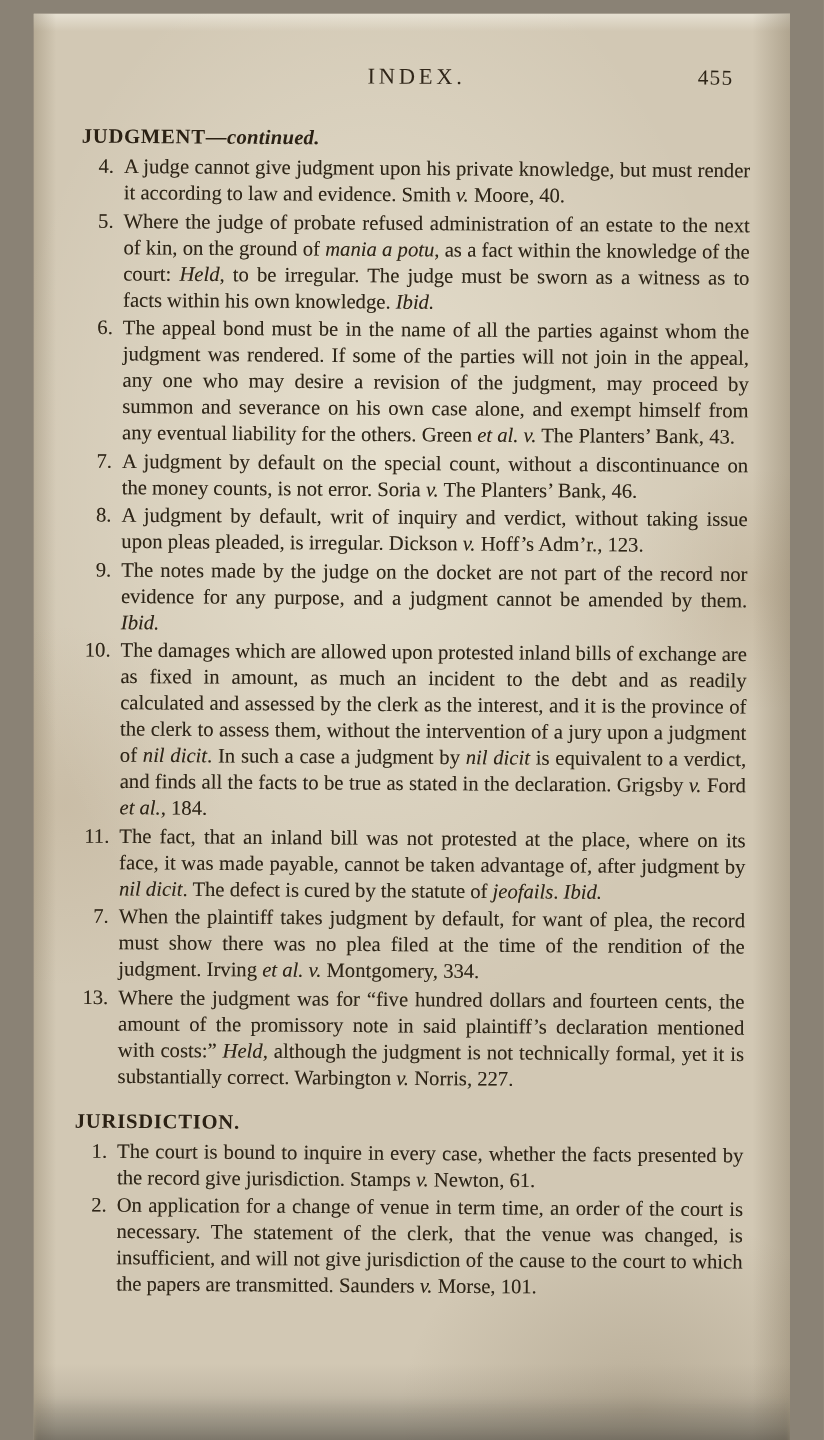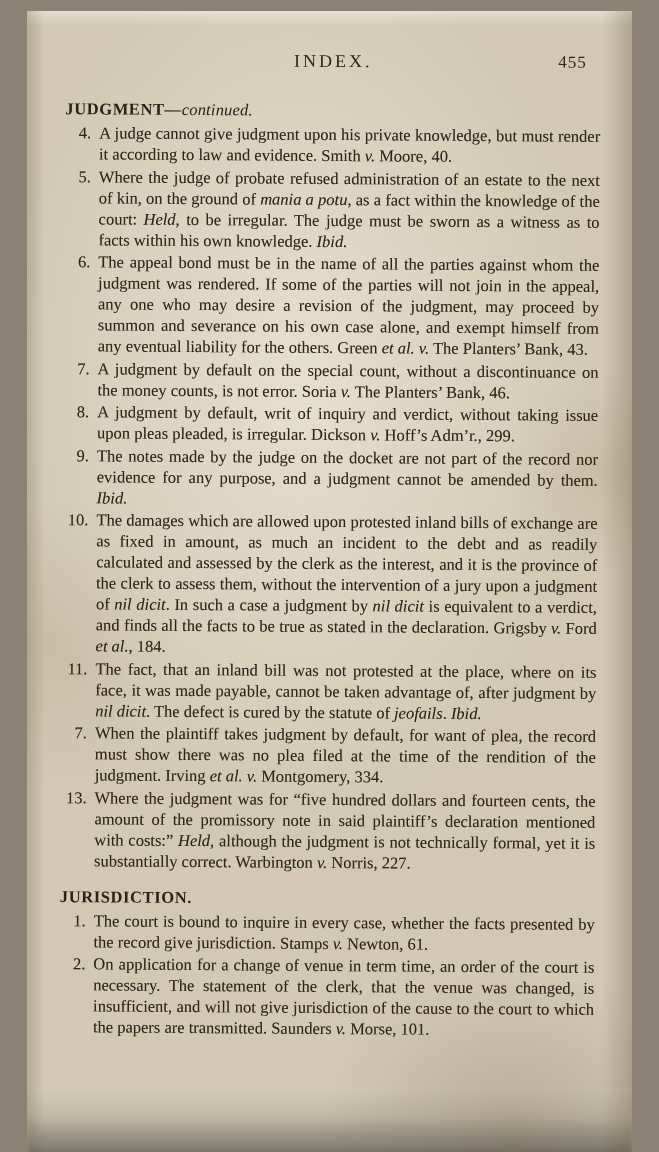--- a/index.html
+++ b/index.html
@@ -75,39 +75,39 @@
     text-shadow:0 0 0.5px rgba(46,37,23,0.35);
   }
   .entry .num{
     display:inline-block;
     width:26px;
     margin-left:-34px;
     margin-right:8px;
     text-align:right;
   }
   .it{font-style:italic;}
-  .section-heading .it{font-weight:normal;letter-spacing:0.2px;}
+  .section-heading .it{font-weight:bold;letter-spacing:0.2px;}
 </style>
 </head>
 <body>
 
 <div class="scan">
   <div class="page-content">
     <div class="page-header">
       <span class="header-title">INDEX.</span>
       <span class="page-number">455</span>
     </div>
     <div id="sections">
         <div class="section">
           <div class="section-heading"><span>JUDGMENT—</span><span class="it">continued.</span></div>
           <div class="entry"><span class="num">4.</span><span><span>A judge cannot give judgment upon his private knowledge, but must render it according to law and evidence.  Smith </span><span class="it">v.</span><span> Moore, 40.</span></span></div>
           <div class="entry"><span class="num">5.</span><span><span>Where the judge of probate refused administration of an estate to the next of kin, on the ground of </span><span class="it">mania a potu</span><span>, as a fact within the knowledge of the court: </span><span class="it">Held</span><span>, to be irregular.  The judge must be sworn as a witness as to facts within his own knowledge.  </span><span class="it">Ibid.</span></span></div>
           <div class="entry"><span class="num">6.</span><span><span>The appeal bond must be in the name of all the parties against whom the judgment was rendered.  If some of the parties will not join in the appeal, any one who may desire a revision of the judgment, may proceed by summon and severance on his own case alone, and exempt himself from any eventual liability for the others.  Green </span><span class="it">et al. v.</span><span> The Planters’ Bank, 43.</span></span></div>
           <div class="entry"><span class="num">7.</span><span><span>A judgment by default on the special count, without a discontinuance on the money counts, is not error.  Soria </span><span class="it">v.</span><span> The Planters’ Bank, 46.</span></span></div>
-          <div class="entry"><span class="num">8.</span><span><span>A judgment by default, writ of inquiry and verdict, without taking issue upon pleas pleaded, is irregular.  Dickson </span><span class="it">v.</span><span> Hoff’s Adm’r., 299.</span></span></div>
+          <div class="entry"><span class="num">8.</span><span><span>A judgment by default, writ of inquiry and verdict, without taking issue upon pleas pleaded, is irregular.  Dickson </span><span class="it">v.</span><span> Hoff’s Adm’r., 123.</span></span></div>
           <div class="entry"><span class="num">9.</span><span><span>The notes made by the judge on the docket are not part of the record nor evidence for any purpose, and a judgment cannot be amended by them.  </span><span class="it">Ibid.</span></span></div>
           <div class="entry"><span class="num">10.</span><span><span>The damages which are allowed upon protested inland bills of exchange are as fixed in amount, as much an incident to the debt and as readily calculated and assessed by the clerk as the interest, and it is the province of the clerk to assess them, without the intervention of a jury upon a judgment of </span><span class="it">nil dicit</span><span>.  In such a case a judgment by </span><span class="it">nil dicit</span><span> is equivalent to a verdict, and finds all the facts to be true as stated in the declaration.  Grigsby </span><span class="it">v.</span><span> Ford </span><span class="it">et al.</span><span>, 184.</span></span></div>
           <div class="entry"><span class="num">11.</span><span><span>The fact, that an inland bill was not protested at the place, where on its face, it was made payable, cannot be taken advantage of, after judgment by </span><span class="it">nil dicit</span><span>.  The defect is cured by the statute of </span><span class="it">jeofails</span><span>.  </span><span class="it">Ibid.</span></span></div>
           <div class="entry"><span class="num">7.</span><span><span>When the plaintiff takes judgment by default, for want of plea, the record must show there was no plea filed at the time of the rendition of the judgment.  Irving </span><span class="it">et al. v.</span><span> Montgomery, 334.</span></span></div>
           <div class="entry"><span class="num">13.</span><span><span>Where the judgment was for “five hundred dollars and fourteen cents, the amount of the promissory note in said plaintiff’s declaration mentioned with costs:” </span><span class="it">Held</span><span>, although the judgment is not technically formal, yet it is substantially correct.  Warbington </span><span class="it">v.</span><span> Norris, 227.</span></span></div>
         </div>
         <div class="section">
           <div class="section-heading"><span>JURISDICTION.</span></div>
           <div class="entry"><span class="num">1.</span><span><span>The court is bound to inquire in every case, whether the facts presented by the record give jurisdiction.  Stamps </span><span class="it">v.</span><span> Newton, 61.</span></span></div>
           <div class="entry"><span class="num">2.</span><span><span>On application for a change of venue in term time, an order of the court is necessary.  The statement of the clerk, that the venue was changed, is insufficient, and will not give jurisdiction of the cause to the court to which the papers are transmitted.  Saunders </span><span class="it">v.</span><span> Morse, 101.</span></span></div>

